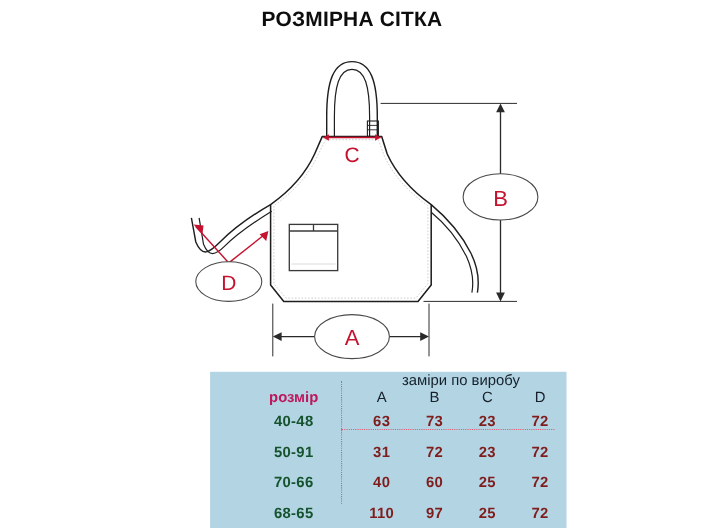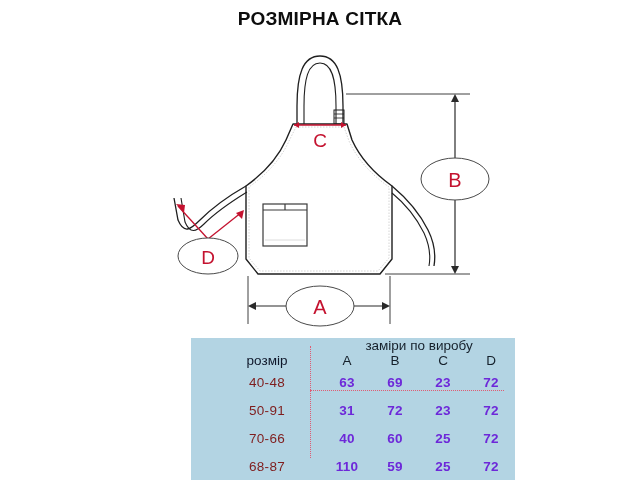--- a/index.html
+++ b/index.html
@@ -86,39 +86,39 @@
   }
 
   .hdr-letter {
     font-size: 15.5px;
     color: #15202b;
     font-weight: normal;
   }
 
   .hdr-size {
     font-size: 13px;
-    color: #0f172a;
-    font-weight: normal;
+    color: #be185d;
+    font-weight: bold;
     text-align: right;
     padding-right: 10px;
   }
 
   .cell-size {
     font-size: 14px;
-    font-weight: normal;
-    color: #7f1d1d;
+    font-weight: bold;
+    color: #14532d;
     text-align: right;
     padding-right: 10px;
     letter-spacing: 0.3px;
   }
 
   .cell-val {
     font-size: 14px;
     font-weight: bold;
-    color: #6d28d9;
+    color: #7f1d1d;
     letter-spacing: 0.3px;
   }
 
   .vdiv {
     position: absolute;
     left: 119px;
     top: 8px;
     width: 0;
     height: 112px;
     border-left: 1.5px dotted #e05a72;
@@ -268,21 +268,21 @@
           <td class="hdr-letter">B</td>
           <td class="hdr-letter">C</td>
           <td class="hdr-letter">D</td>
         </tr>
       </thead>
       <tbody>
         <tr>
           <td></td>
           <td class="cell-size">40-48</td>
           <td class="cell-val">63</td>
-          <td class="cell-val">69</td>
+          <td class="cell-val">73</td>
           <td class="cell-val">23</td>
           <td class="cell-val">72</td>
         </tr>
         <tr>
           <td></td>
           <td class="cell-size">50-91</td>
           <td class="cell-val">31</td>
           <td class="cell-val">72</td>
           <td class="cell-val">23</td>
           <td class="cell-val">72</td>
@@ -290,23 +290,23 @@
         <tr>
           <td></td>
           <td class="cell-size">70-66</td>
           <td class="cell-val">40</td>
           <td class="cell-val">60</td>
           <td class="cell-val">25</td>
           <td class="cell-val">72</td>
         </tr>
         <tr>
           <td></td>
-          <td class="cell-size">68-87</td>
+          <td class="cell-size">68-65</td>
           <td class="cell-val">110</td>
-          <td class="cell-val">59</td>
+          <td class="cell-val">97</td>
           <td class="cell-val">25</td>
           <td class="cell-val">72</td>
         </tr>
       </tbody>
     </table>
   </div>
 
 </div>
 
 </body></html>

